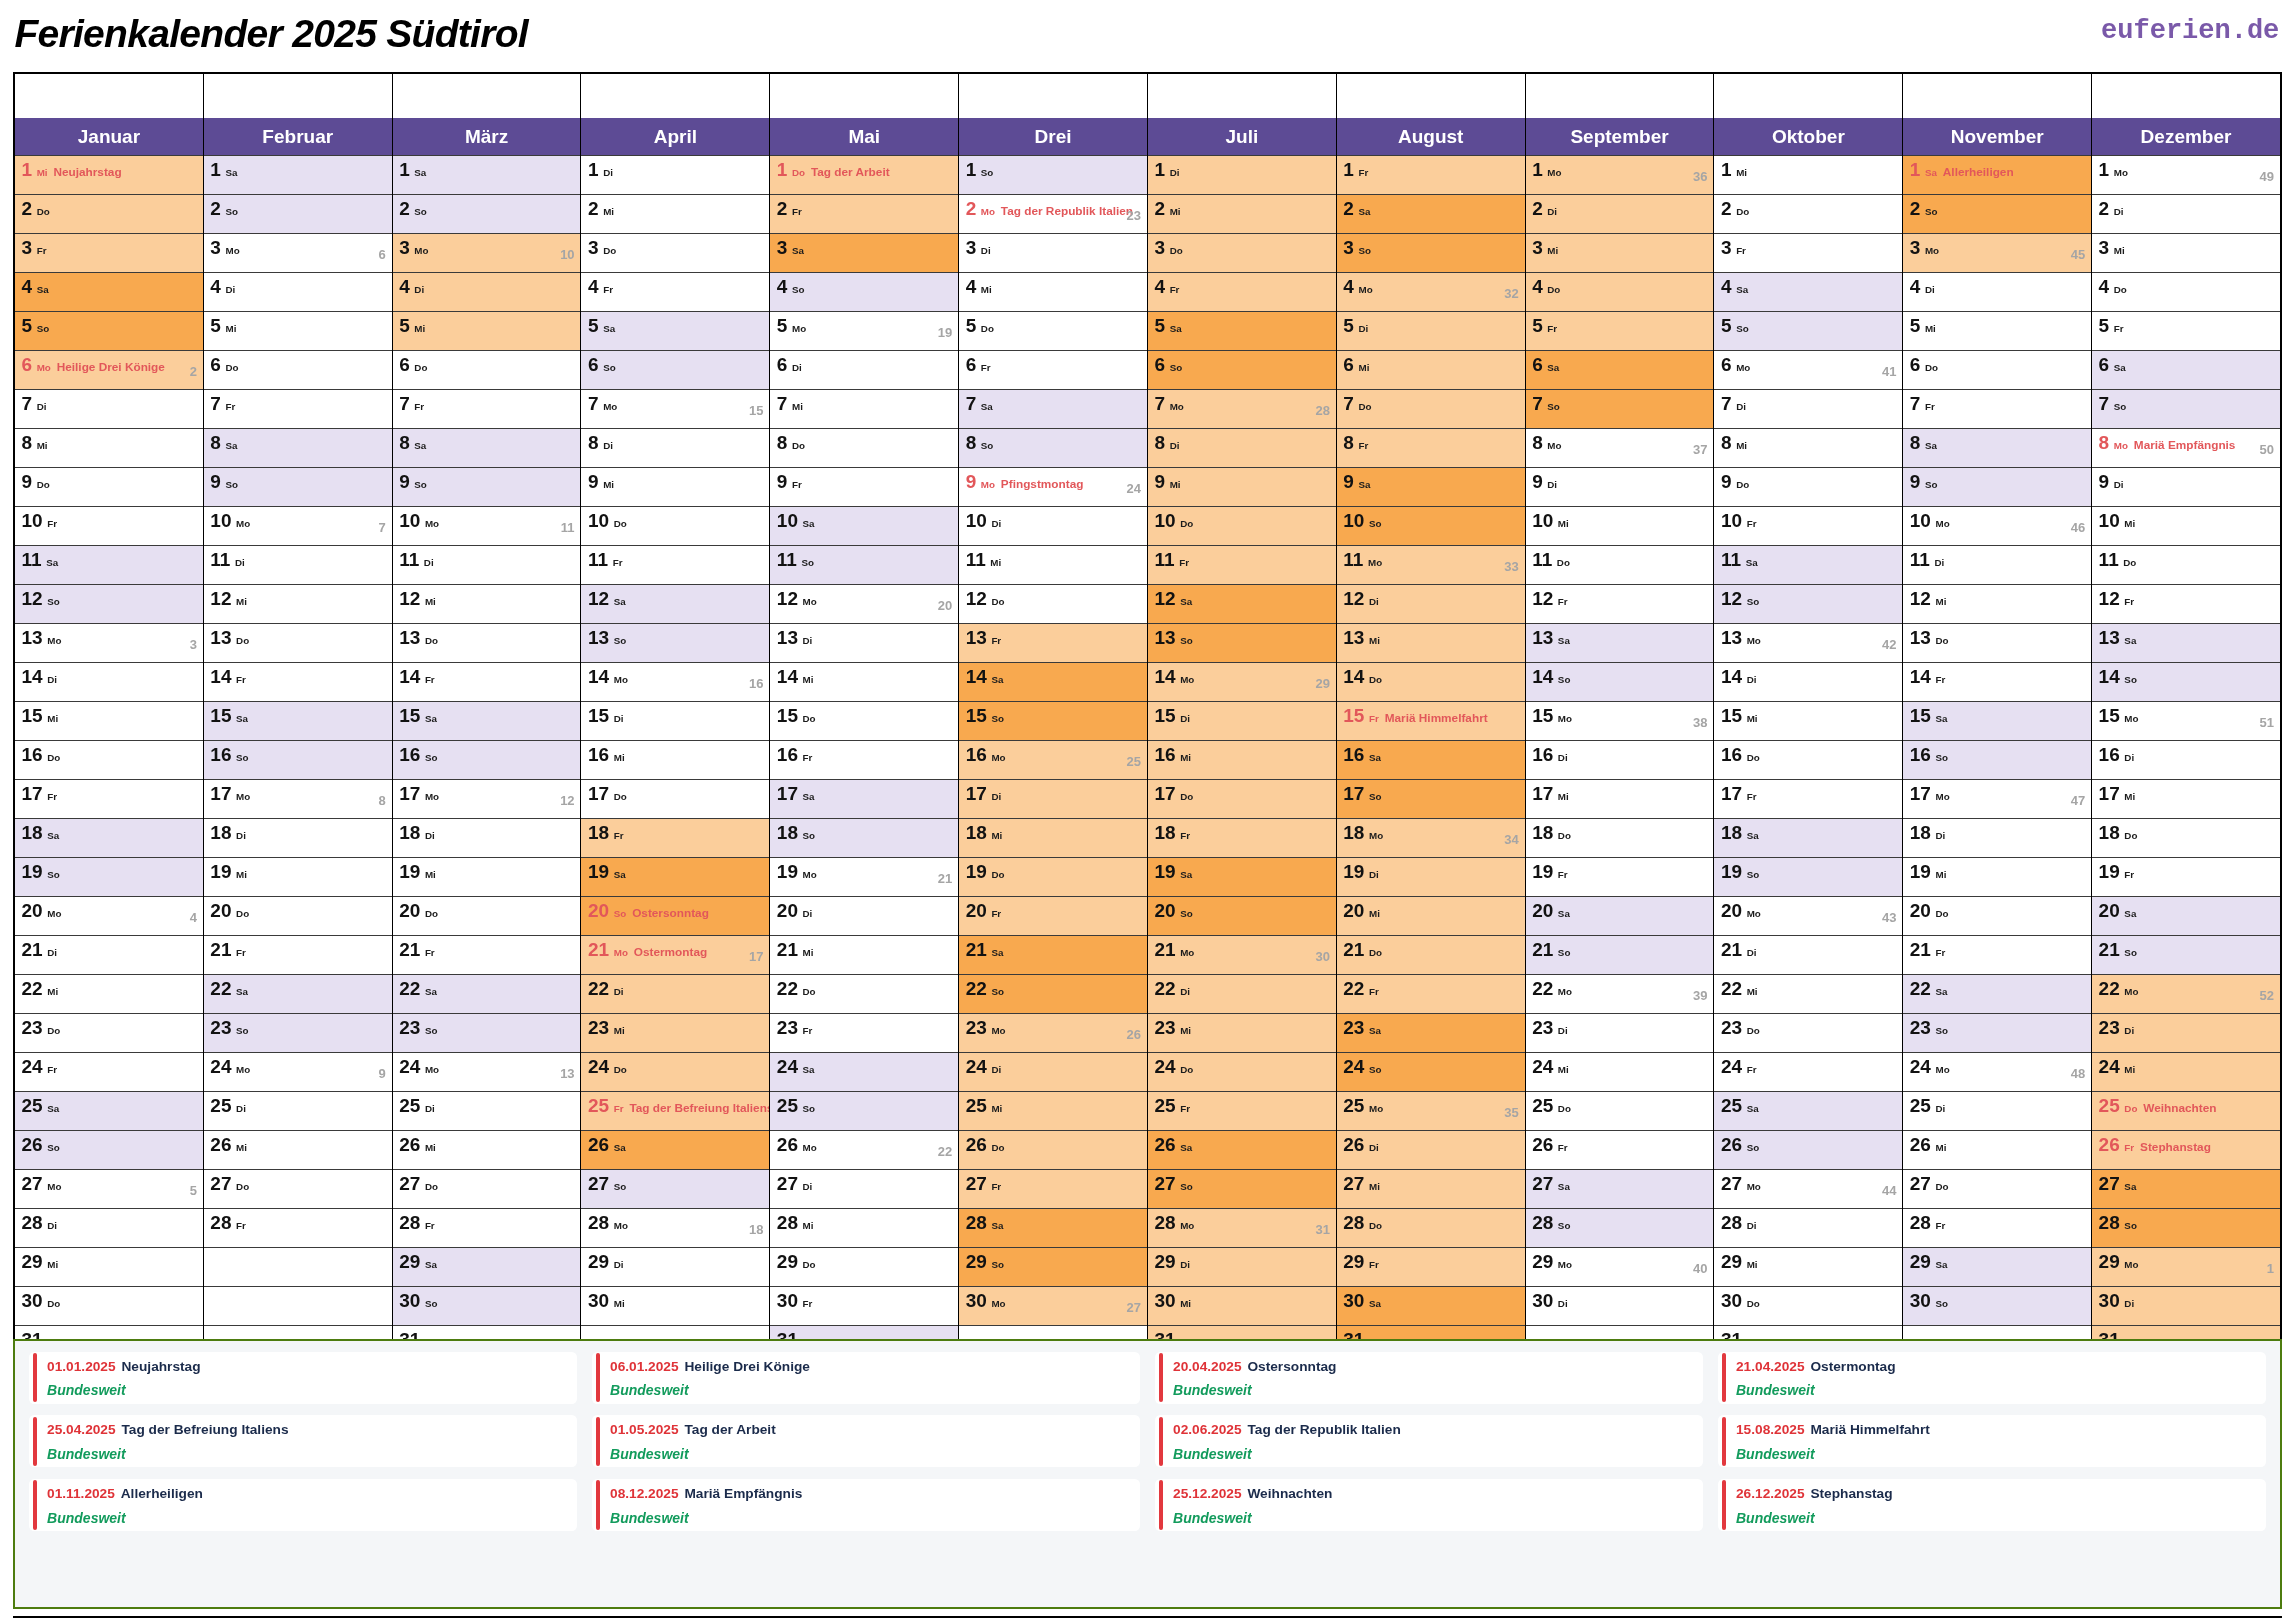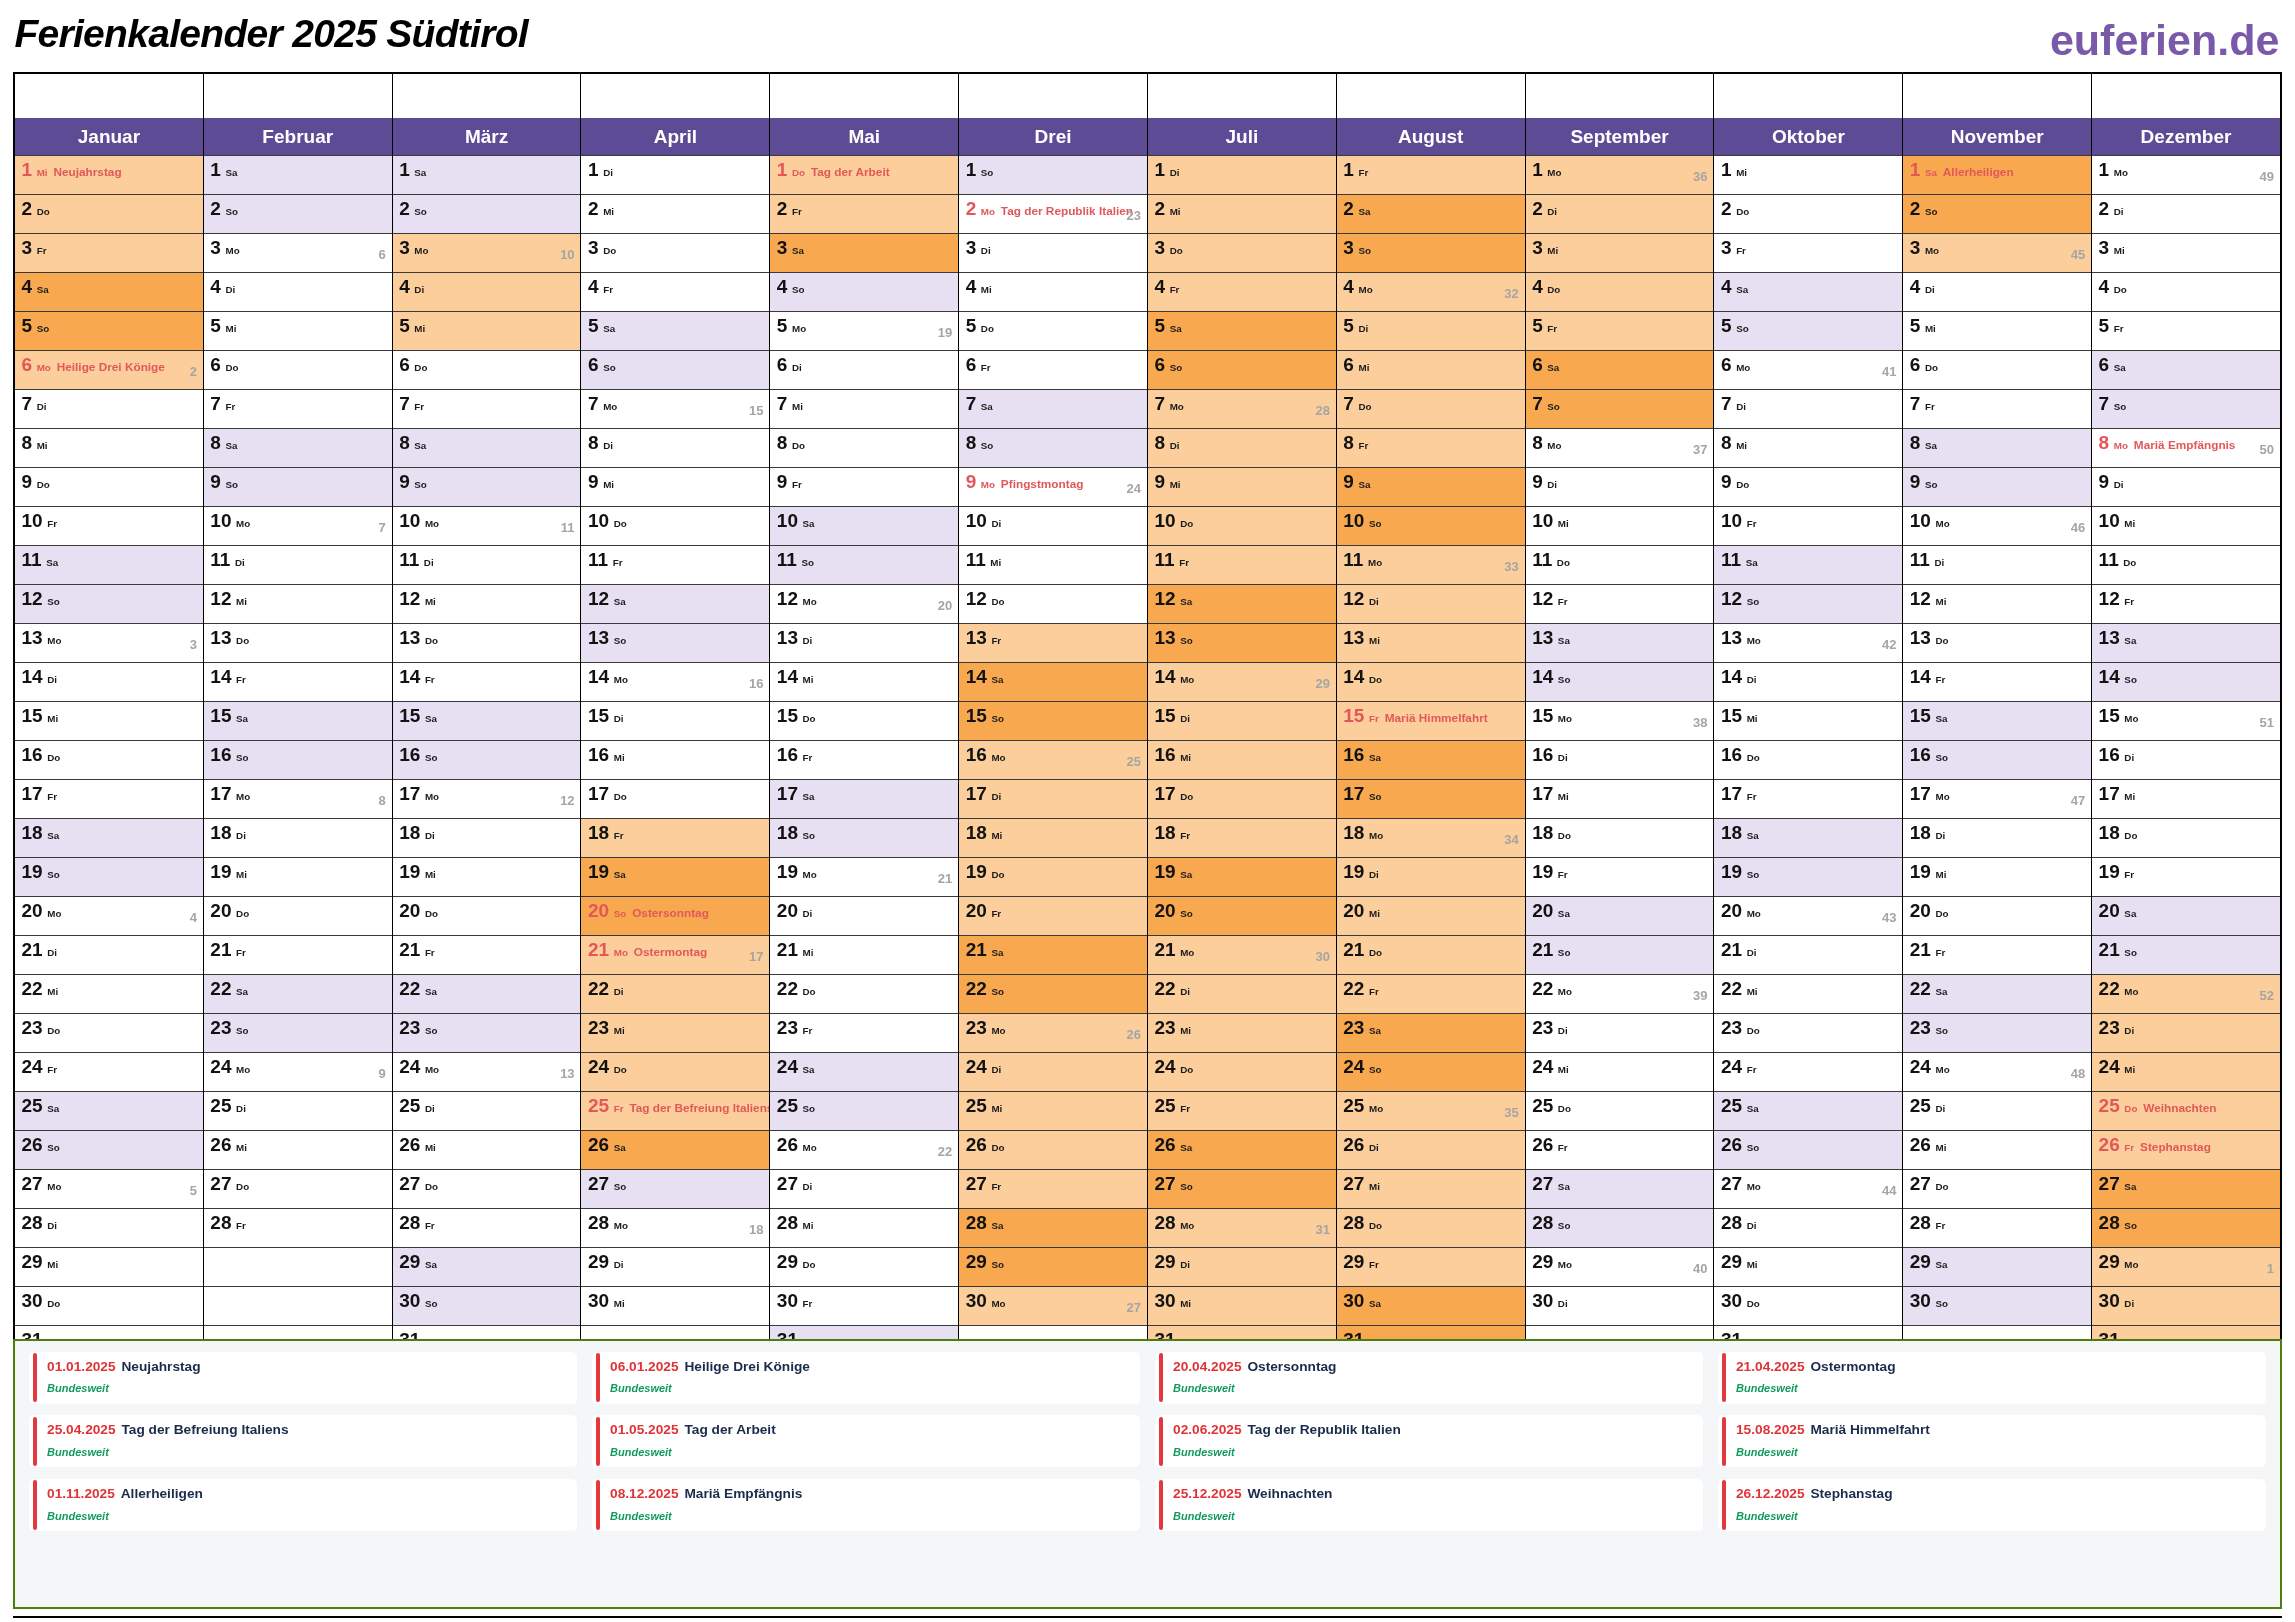--- a/index.html
+++ b/index.html
@@ -2,22 +2,22 @@
 <html style="--header-bg: #5d4b95; --month-text: #ffffff; --workday: #ffffff; --weekend: #e6e0f2; --vacation: #fbce9b; --vacation-weekend: #f8a94f; --holiday-text: #e2575a; --week-number: #a5a5a5; --grid-line: #3a3a3a; --grid-border: #000000; --logo: #7a59a9; --legend-bg: #f4f6f8; --legend-card: #ffffff; --legend-date: #df3338; --legend-bar: #e2383e; --legend-name: #1b2b4b; --region-national: #129b5c; --region-sue: #d9930b;font-size:10.5px"><head>
 <meta charset="utf-8">
 <style>
   * { margin:0; padding:0; box-sizing:border-box; }
   html,body { background:#ffffff; }
   body { font-family:"Liberation Sans", sans-serif; }
   .page { position:relative; width:2295px; height:1623px; background:#fff; overflow:hidden; }
 
   .title { position:absolute; left:14.4px; top:11.8px; font-size:39px; font-weight:bold; color:#000;
            letter-spacing:-0.7px;font-style:italic; }
-  .logo  { position:absolute; right:15.7px; top:15.7px; font-size:43px; font-weight:bold;
-           color:var(--logo,#7a59a9); text-decoration:none; }
+  .logo  { position:absolute; right:15.7px; top:15.7px; font-size:27px; font-weight:bold;
+           color:var(--logo,#7a59a9); text-decoration:none;font-family:Liberation Mono, monospace; }
 
   .calendar { position:absolute; left:13px; top:72px; width:2269px;
               border:2px solid var(--grid-border,#000); display:flex; background:#fff; }
   .month-col { flex:1 1 0; min-width:0; }
   .month-col + .month-col { border-left:1.3px solid var(--grid-border,#000); }
   .month-header { height:37px; background:var(--header-bg,#5d4b95); color:var(--month-text,#fff);
                   font-size:19px; font-weight:bold; display:flex; align-items:center; justify-content:center;margin-top:44px; }
   .day { position:relative; height:39px; border-top:1.3px solid var(--grid-line,#3a3a3a);
          padding:3.3px 5.2px 0 6.5px; white-space:nowrap; overflow:hidden; }
   .bg-work  { background:var(--workday,#fff); }
@@ -34,21 +34,21 @@
 
   .legend { position:absolute; left:13px; top:1339px; width:2269px; height:270px;
             background:var(--legend-bg,#f4f6f8); border:2px solid #4d7c0f; padding:10.5px 14.4px; }
   .legend-grid { display:grid; grid-template-columns:repeat(4,1fr); column-gap:15.7px; row-gap:11.8px; }
   .card { position:relative; background:var(--legend-card,#fff); border-radius:5.2px; height:52px;
           padding:7.2px 7.9px 0 17.7px; }
   .card-bar { position:absolute; left:3.3px; top:1.3px; bottom:1.3px; width:3.9px; border-radius:3.9px;
               background:var(--legend-bar,#e2383e); }
   .card-date { font-size:13.7px; font-weight:bold; color:var(--legend-date,#df3338); }
   .card-name { font-size:13.7px; font-weight:bold; color:var(--legend-name,#1b2b4b); margin-left:5.9px; }
-  .card-region { display:block; margin-top:8.5px; font-size:11px; font-weight:bold; font-style:italic; }
+  .card-region { display:block; margin-top:8.5px; font-size:14px; font-weight:bold; font-style:italic; }
   .region-national { color:var(--region-national,#129b5c); }
   .region-sue { color:var(--region-sue,#d9930b); }
 
   .footer-line { position:absolute; left:13px; top:1616px; width:2269px; height:2px; background:#000; }
 </style>
 </head>
 <body>
 
 <div class="page">
   <div class="title">Ferienkalender 2025 Südtirol</div>

